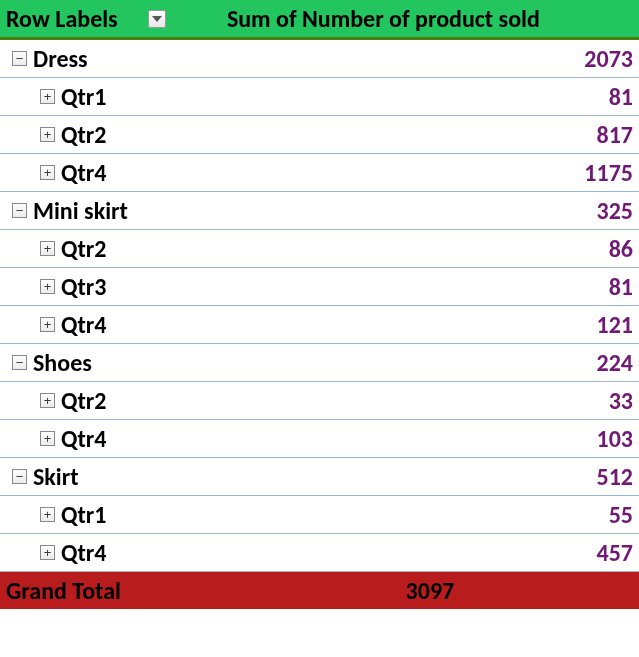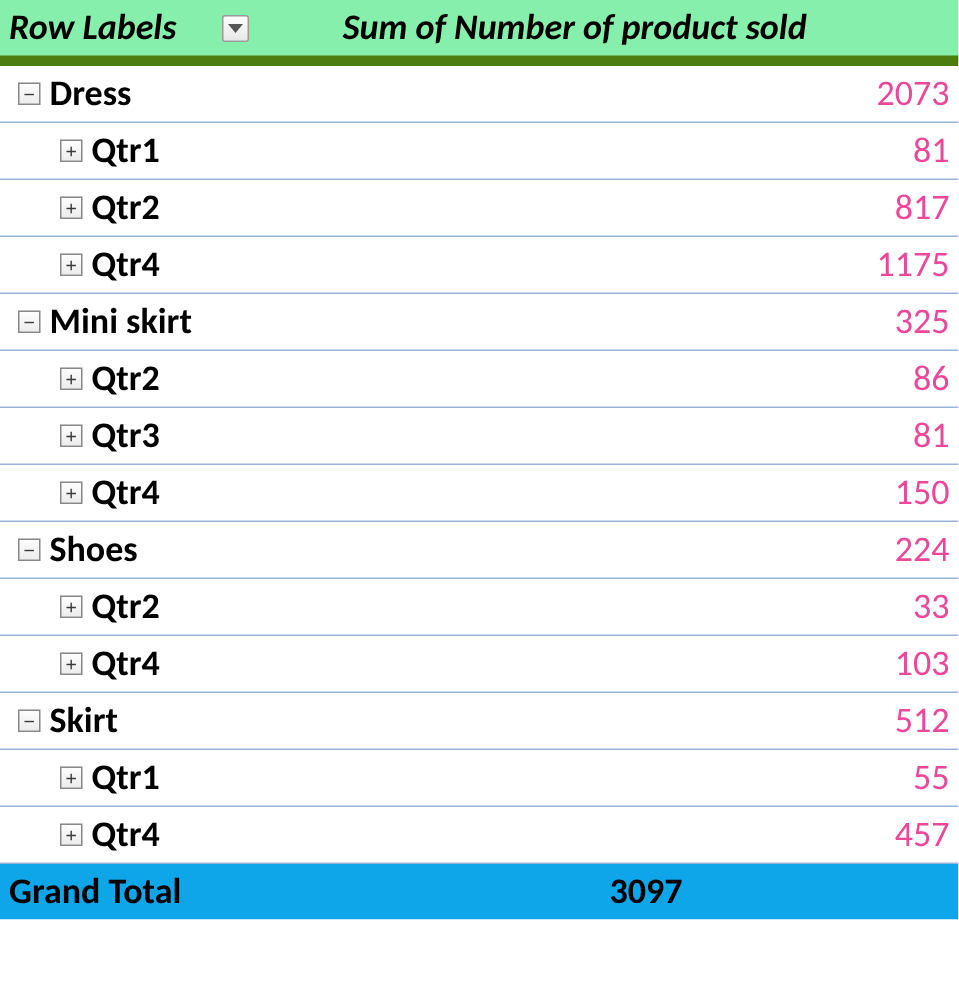--- a/index.html
+++ b/index.html
@@ -7,23 +7,22 @@
     font-family: Calibri, "Segoe UI", Arial, sans-serif;
     font-size: 24px;
     background: #fff;
     width: 639px;
   }
   .pivot-table {
     width: 100%;
     border-collapse: collapse;
   }
   .header-row {
-    background: #86efac;
-    border-bottom: 7px solid #4d7c0f;
-    font-style: italic;
+    background: #22c55e;
+    border-bottom: 3px solid #4d7c0f;
   }
   .header-cell {
     font-weight: bold;
     color: #000;
     padding: 4px 6px;
     text-align: left;
     vertical-align: middle;
   }
   .header-cell.value-header {
     text-align: left;
@@ -56,22 +55,22 @@
   }
   .label-cell {
     display: flex;
     align-items: center;
     gap: 6px;
     font-weight: bold;
     color: #000;
   }
   .value-cell {
     text-align: right;
-    font-weight: normal;
-    color: #ec4899;
+    font-weight: bold;
+    color: #701a75;
     padding-right: 8px;
   }
   .indent-1 { padding-left: 6px; }
   .indent-2 { padding-left: 34px; }
   .toggle-box {
     display: inline-flex;
     width: 15px;
     height: 15px;
     border: 1px solid #888;
     background: linear-gradient(#fdfdfd, #ececec);
@@ -79,21 +78,21 @@
     justify-content: center;
     font-size: 13px;
     line-height: 1;
     color: #3a3a3a;
     cursor: pointer;
     font-family: Arial, sans-serif;
     font-weight: normal;
     flex-shrink: 0;
   }
   .grand-total-row {
-    background: #0ea5e9;
+    background: #b91c1c;
     border-top: 1px solid #2b4e87;
   }
   .grand-total-row td {
     padding: 4px 6px;
     font-weight: bold;
     color: #000;
   }
   .grand-total-row .value-cell {
     text-align: center;
   }
@@ -183,21 +182,21 @@
         </td>
         <td class="value-cell">81</td>
       </tr>
       <tr class="row">
         <td>
           <div class="label-cell indent-2">
             <span class="toggle-box">+</span>
             <span>Qtr4</span>
           </div>
         </td>
-        <td class="value-cell">150</td>
+        <td class="value-cell">121</td>
       </tr>
       <tr class="row">
         <td>
           <div class="label-cell indent-1">
             <span class="toggle-box">−</span>
             <span>Shoes</span>
           </div>
         </td>
         <td class="value-cell">224</td>
       </tr>

